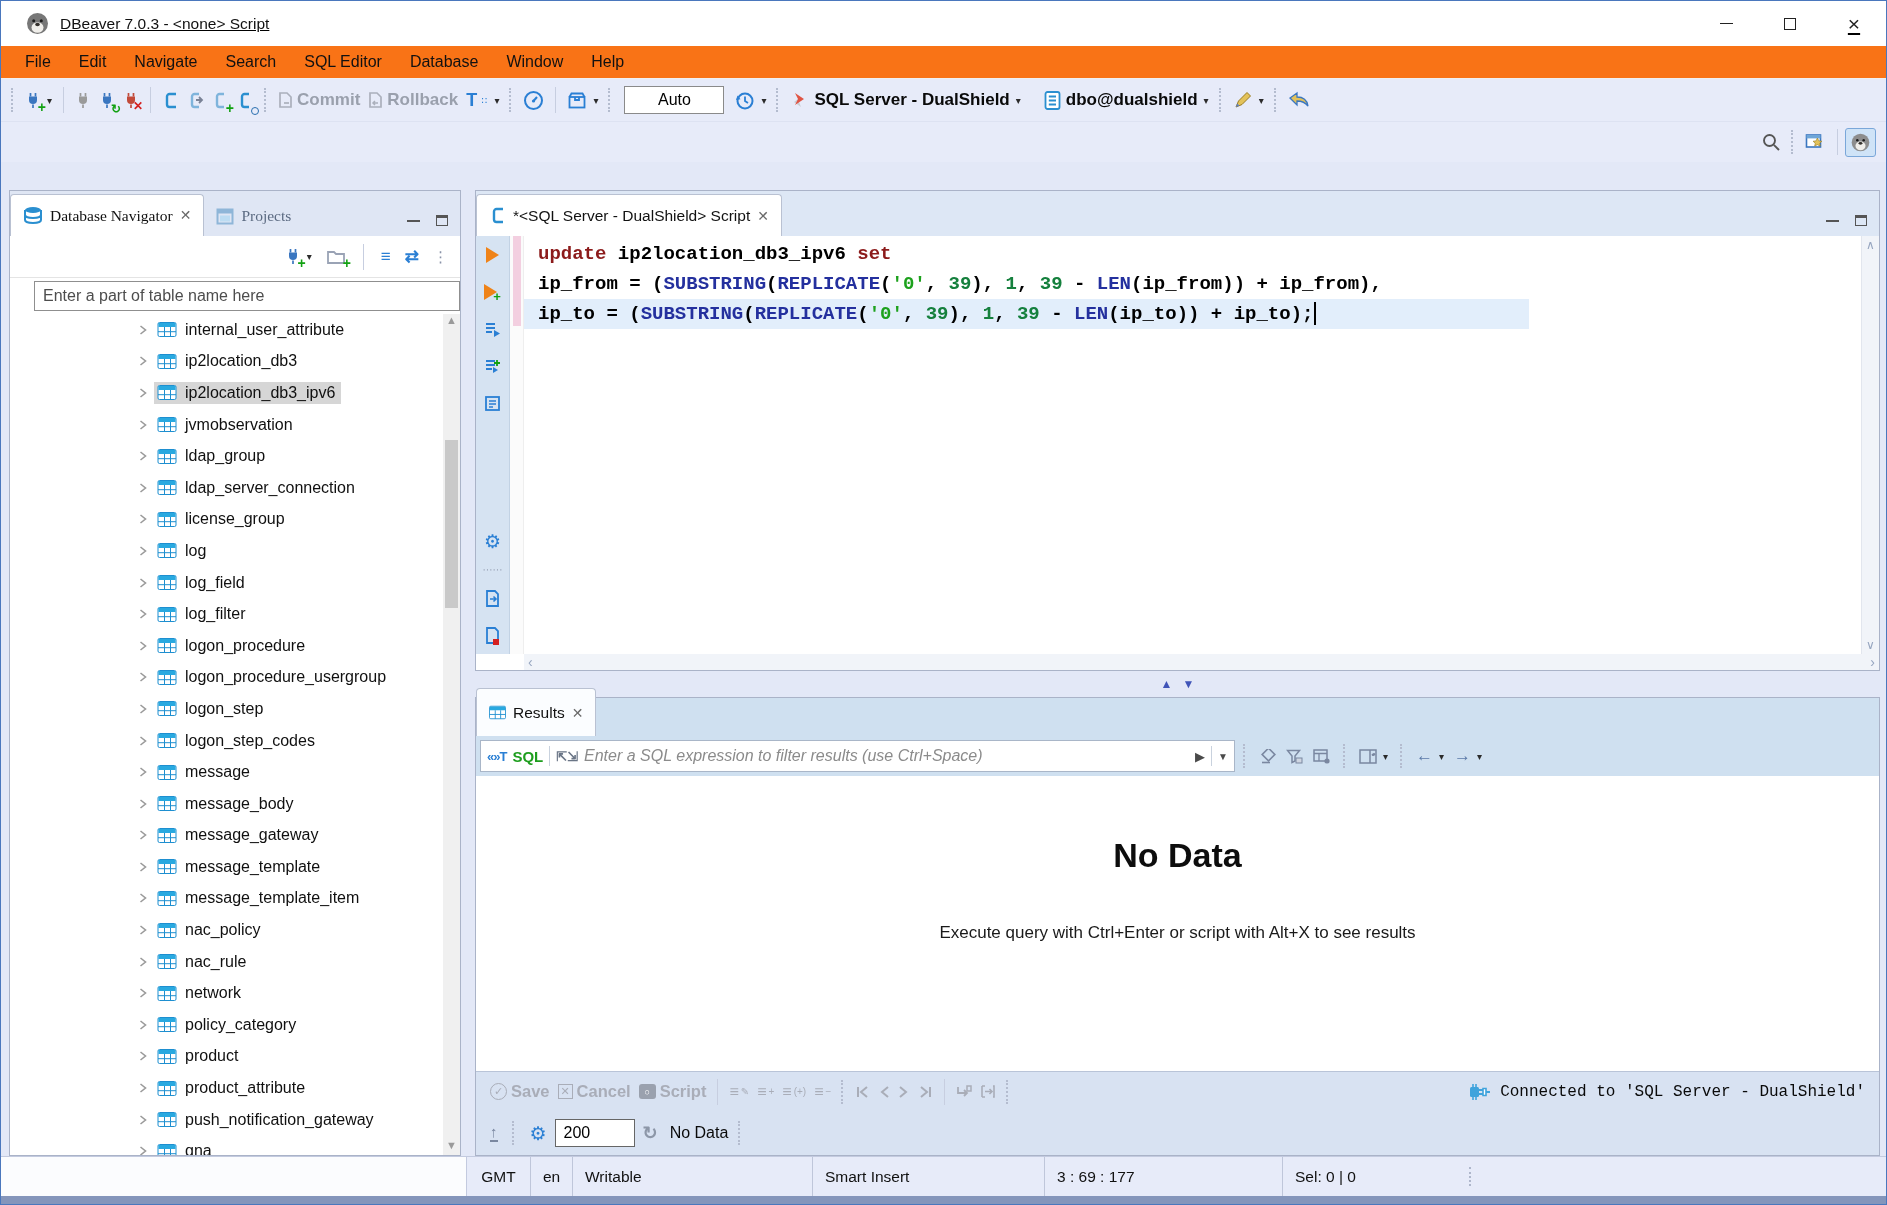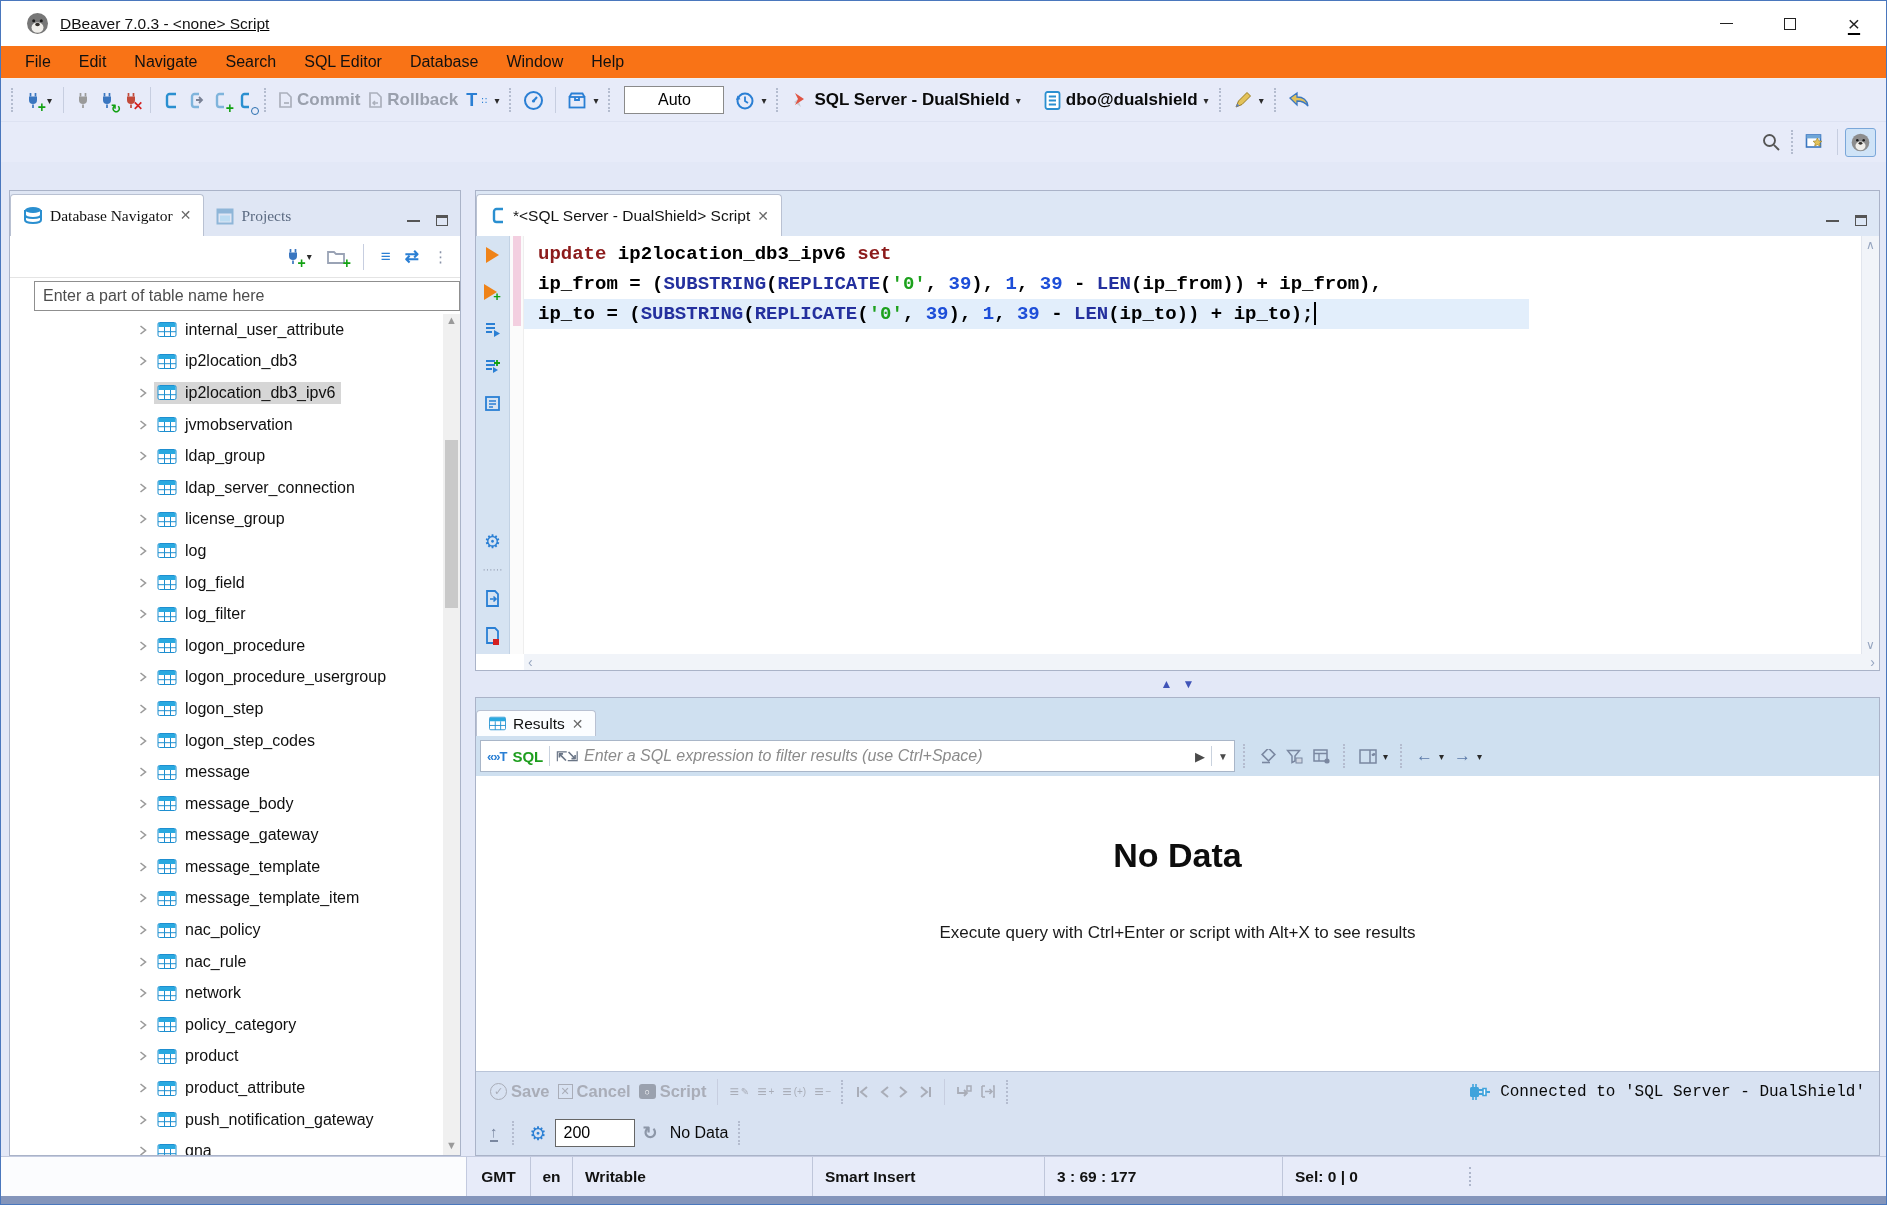--- a/index.html
+++ b/index.html
@@ -77,33 +77,33 @@
   .play-tri { width:0; height:0; border-left:13px solid #ef8318; border-top:8px solid transparent; border-bottom:8px solid transparent; }
   .small-plus { color:#12a112; font-weight:700; font-size:13px; margin-left:-4px; margin-top:10px; }
   .changebar { width:14px; background:#fbfbfb; border-right:1px solid #eee; position:relative; flex:0 0 auto; }
   .changebar::before { content:""; position:absolute; top:0; left:3px; width:8px; height:90px; background:#f3cfe0; }
   .code-pane { flex:1 1 auto; padding:3px 0 0 14px; font-family:"Liberation Mono","DejaVu Sans Mono",monospace; font-size:19px; font-weight:700; position:relative; overflow:hidden; }
   .code-line { height:30px; line-height:30px; white-space:pre; position:relative; }
   .code-line.hl::before { content:""; position:absolute; left:-14px; top:0; bottom:0; width:1005px; background:#e2eefb; z-index:0; }
   .code-line span { position:relative; z-index:1; }
   .tok-kw { color:#8c1b1b; }
   .tok-fn { color:#24309e; }
-  .tok-num { color:#1d4ed8; }
+  .tok-num { color:#15803d; }
   .tok-str { color:#1da11d; }
   .tok-pl { color:#000; }
   .caret-bar { display:inline-block; width:2px; height:23px; background:#000; vertical-align:middle; margin-left:1px; }
   .vscroll { width:18px; background:#f1f4f9; border-left:1px solid #e2e6ee; display:flex; flex-direction:column; justify-content:space-between; align-items:center; padding:2px 0; flex:0 0 auto; color:#97a6c0; font-size:12px; }
   .hscroll { height:16px; margin-left:48px; background:#f1f4f9; display:flex; justify-content:space-between; align-items:center; padding:0 4px; flex:0 0 auto; color:#97a6c0; font-size:14px; }
 
   .sash { height:26px; display:flex; align-items:center; justify-content:center; gap:10px; color:#4054b8; font-size:12px; flex:0 0 auto; }
 
   
   .results-panel { flex:1 1 auto; display:flex; flex-direction:column; background:#fff; border:1px solid #aab3c8; min-height:0; }
   .results-tabbar { height:38px; background:#cfe0f0; display:flex; align-items:flex-end; flex:0 0 auto; }
-  .results-tabbar .tab.active { height:26px; background:#fbfdff; }
+  .results-tabbar .tab.active { height:48px; background:#fbfdff; }
   .filterbar { height:40px; background:#cfe0f0; display:flex; align-items:center; padding:0 4px; gap:2px; flex:0 0 auto; }
   .filter-box { width:755px; height:32px; background:#fff; border:1px solid #a9b6c8; display:flex; align-items:center; padding:0 6px; gap:6px; }
   .ft-tag { color:#2a7fd4; font-weight:700; font-size:13px; letter-spacing:-1px; }
   .ft-sql { color:#1e9e1e; font-weight:700; font-size:15px; }
   .fb-sep { width:1px; height:20px; background:#c9d2de; }
   .expand-gl { color:#6a7586; font-size:13px; font-weight:700; }
   .results-filter-input { flex:1 1 auto; border:none; outline:none; font-size:16px; font-family:"Liberation Sans",sans-serif; color:#333; }
   .results-filter-input::placeholder { color:#8b8b8b; font-style:italic; opacity:1; }
   .fb-play { color:#4a4a4a; font-size:13px; }
   .arrow-ic { color:#5b7aa8; font-size:17px; font-weight:700; }
@@ -120,21 +120,21 @@
   .res-footer { height:44px; background:#d8e2f2; display:flex; align-items:center; padding:0 10px; gap:4px; flex:0 0 auto; }
   .export-gl { color:#7a87a0; font-size:15px; border-bottom:2px solid #7a87a0; line-height:1; padding-bottom:1px; }
   .gear-blue { color:#2a7fd4; font-size:19px; }
   .fetch-input { width:80px; height:28px; border:1px solid #666; font-size:16px; padding:0 8px; font-family:"Liberation Sans",sans-serif; }
   .refresh-gl { color:#8d97a8; font-size:18px; font-weight:700; }
   .footer-status { font-size:16px; color:#0a0a0a; margin-left:4px; }
 
   
   .statusbar { height:40px; background:#e7ebf9; border-top:1px solid #c3cadf; display:flex; align-items:stretch; flex:0 0 auto; }
   .sb-spacer { width:466px; background:#fbfcfe; border-right:1px solid #c3cadf; }
-  .sb-cell { display:flex; align-items:center; padding-left:12px; font-size:15.5px; color:#111; border-right:1px solid #bfc6da;font-weight:bold; }
+  .sb-cell { display:flex; align-items:center; padding-left:12px; font-size:15.5px; color:#111; border-right:1px solid #bfc6da; }
   .sb-cell.c0,.sb-cell.c1 { justify-content:center; padding-left:0; }
   .sb-cell.c0 { width:64px; } .sb-cell.c1 { width:42px; }
   .sb-cell.c2 { width:240px; } .sb-cell.c3 { width:232px; }
   .sb-cell.c4 { width:238px; } .sb-cell.c5 { width:176px; border-right:none; }
   .sb-grip { width:6px; border-left:2px dotted #aeb6cb; margin:10px 0 10px 10px; }
   .bottom-strip { height:8px; background:#8495bb; flex:0 0 auto; }
 </style>
 </head>
 <body>
 

